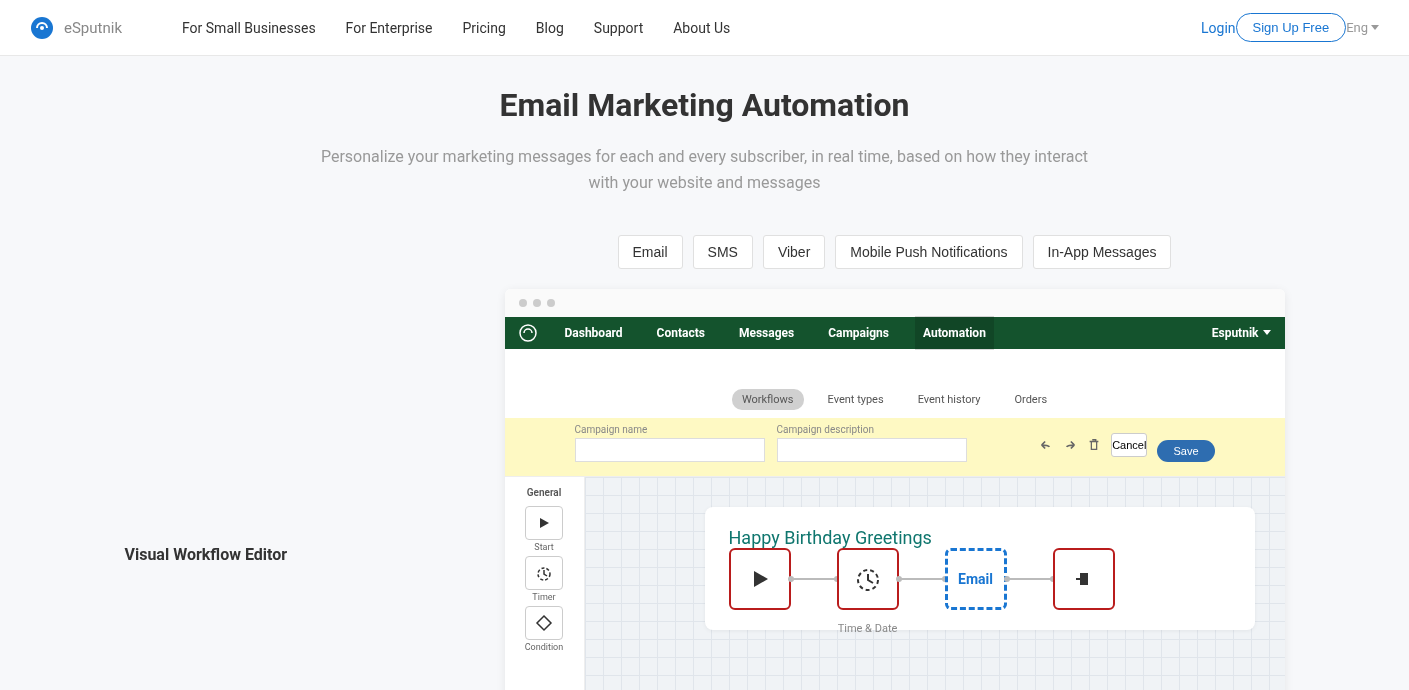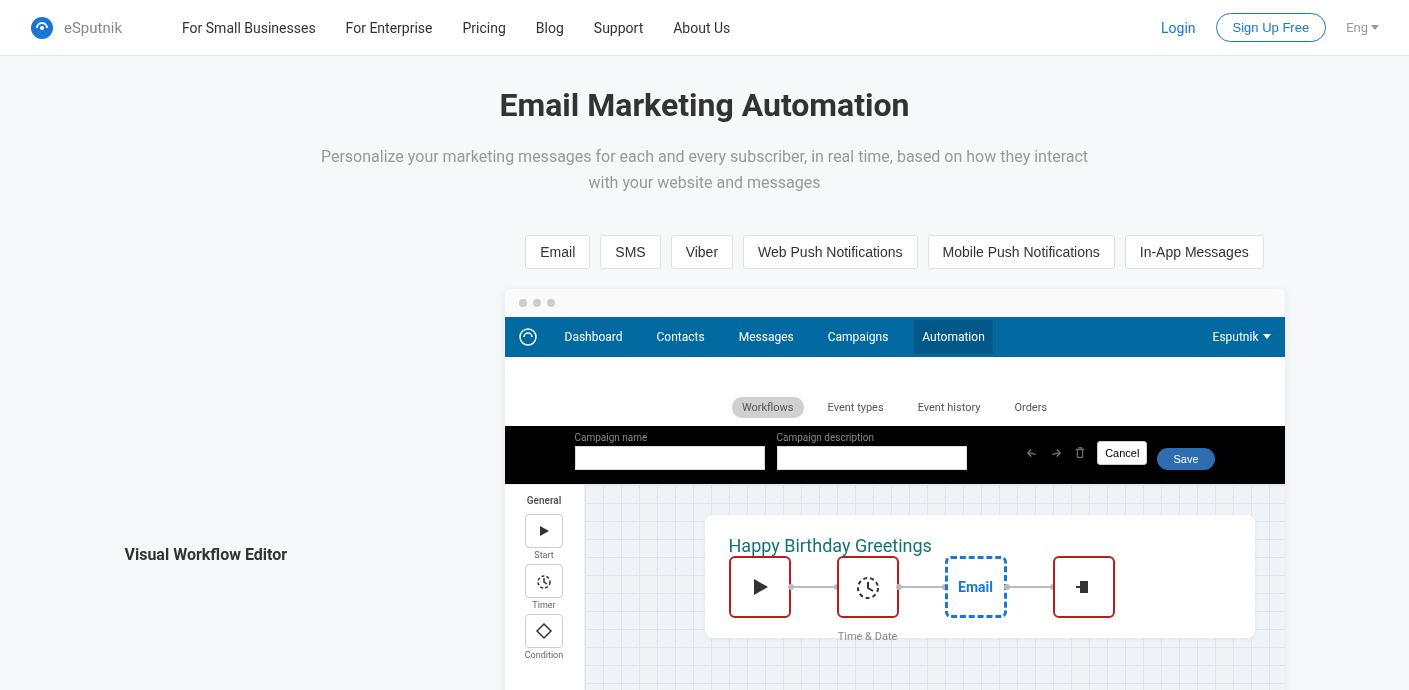--- a/index.html
+++ b/index.html
@@ -5,21 +5,21 @@
 * { margin: 0; padding: 0; box-sizing: border-box; }
 body { font-family: -apple-system, BlinkMacSystemFont, 'Segoe UI', Roboto, sans-serif; background: #f7f8fa; color: #333; width: 1409px; }
 
 
 .header { background: #fff; border-bottom: 1px solid #e8e8e8; height: 56px; display: flex; align-items: center; padding: 0 30px; }
 .logo-wrap { display: flex; align-items: center; gap: 10px; margin-right: 60px; }
 .logo-icon { width: 24px; height: 24px; }
 .logo-text { color: #888; font-size: 15px; }
 .nav { display: flex; gap: 30px; flex: 1; }
 .nav a { color: #333; font-size: 14px; text-decoration: none; cursor: pointer; }
-.header-right { display: flex; align-items: center; gap: 20px; }
+.header-right { display: flex; align-items: center; }
 .login-link { color: #1976d2; font-size: 14px; text-decoration: none; cursor: pointer; }
 .signup-btn { border: 1px solid #1976d2; color: #1976d2; background: #fff; padding: 6px 16px; border-radius: 16px; font-size: 13px; cursor: pointer; }
 .lang { color: #999; font-size: 13px; display: flex; align-items: center; gap: 3px; cursor: pointer; }
 
 
 .main { max-width: 1160px; margin: 0 auto; padding-top: 30px; }
 .hero-title { text-align: center; font-size: 32px; font-weight: 700; color: #333; margin-bottom: 20px; }
 .hero-sub { text-align: center; color: #999; font-size: 16px; max-width: 780px; margin: 0 auto 40px; line-height: 1.6; }
 
 .content-row { display: flex; gap: 40px; margin-top: 20px; }
@@ -30,39 +30,39 @@
 .pill { background: #fff; border: 1px solid #e0e0e0; padding: 8px 14px; border-radius: 3px; font-size: 14px; color: #333; cursor: pointer; }
 
 .section-title { font-size: 16px; font-weight: 700; color: #333; margin-bottom: 18px; }
 .section-desc { color: #888; font-size: 14px; line-height: 1.7; }
 
 
 .browser { background: #fff; border-radius: 6px; box-shadow: 0 2px 10px rgba(0,0,0,0.08); overflow: hidden; }
 .browser-dots { display: flex; gap: 6px; padding: 10px 14px; background: #fafafa; }
 .dot { width: 8px; height: 8px; border-radius: 50%; background: #ccc; }
 
-.app-header { background: #0369a1; color: #fff; display: flex; align-items: center; padding: 0 14px; height: 40px; font-size: 12px; }
+.app-header { background: #14532d; color: #fff; display: flex; align-items: center; padding: 0 14px; height: 32px; font-size: 12px; font-weight: bold; }
 .app-logo { width: 18px; height: 18px; margin-right: 20px; }
 .app-nav { display: flex; gap: 18px; flex: 1; }
 .app-nav-item { padding: 10px 8px; cursor: pointer; }
 .app-nav-item.active { background: rgba(0,0,0,0.15); }
 .app-user { display: flex; align-items: center; gap: 4px; font-size: 12px; }
 
 .sub-nav { background: #fff; padding: 8px 0; display: flex; justify-content: center; gap: 14px; font-size: 11px; }
 .sub-nav-item { padding: 4px 10px; border-radius: 10px; cursor: pointer; color: #555; margin-top: 32px; }
 .sub-nav-item.active { background: #d0d0d0; }
 
-.toolbar { background: #000000; padding: 6px 70px 14px; display: flex; gap: 12px; align-items: flex-end; border-bottom: 1px solid #eee; justify-content: space-between; }
+.toolbar { background: #fef9c3; padding: 6px 70px 14px; display: flex; gap: 12px; align-items: flex-end; border-bottom: 1px solid #eee; justify-content: space-between; }
 .field-group { display: flex; flex-direction: column; gap: 3px; }
 .field-label { font-size: 10px; color: #888; }
 .field-input { border: 1px solid #ddd; height: 24px; width: 190px; padding: 0 6px; font-size: 11px; }
 .toolbar-spacer { flex: 1; }
 .toolbar-icons { display: flex; gap: 10px; align-items: center; }
 .tb-icon { width: 14px; height: 14px; cursor: pointer; color: #666; }
-.btn-cancel { border: 1px solid #ccc; background: #fff; padding: 5px 7px; font-size: 11px; border-radius: 3px; cursor: pointer; }
+.btn-cancel { border: 1px solid #ccc; background: #fff; padding: 5px 0; font-size: 11px; border-radius: 3px; cursor: pointer; }
 .btn-save { background: #2e6db0; color: #fff; border: none; padding: 5px 16px; font-size: 11px; border-radius: 11px; cursor: pointer; margin-top: 12px; }
 
 .canvas-area { display: flex; background: #f0f3f6; height: 260px; }
 .palette { width: 80px; background: #fff; border-right: 1px solid #eee; padding: 10px 8px; display: flex; flex-direction: column; align-items: center; gap: 4px; }
 .palette-group-label { font-size: 10px; color: #555; margin-bottom: 4px; font-weight: 600; }
 .palette-item { display: flex; flex-direction: column; align-items: center; gap: 2px; cursor: pointer; }
 .palette-box { width: 38px; height: 34px; border: 1px solid #ccc; border-radius: 4px; display: flex; align-items: center; justify-content: center; background: #fff; }
 .palette-label { font-size: 9px; color: #666; }
 
 .canvas { flex: 1; position: relative; background-image: linear-gradient(#e0e5eb 1px, transparent 1px), linear-gradient(90deg, #e0e5eb 1px, transparent 1px); background-size: 18px 18px; padding: 30px; }
@@ -119,21 +119,20 @@
   <div class="content-row">
     <div class="left-col">
       <h2 class="section-title">Visual Workflow Editor</h2>
     </div>
 
     <div class="right-col">
       <div class="pills">
         <button class="pill">Email</button>
         <button class="pill">SMS</button>
         <button class="pill">Viber</button>
-        <button class="pill">Web Push Notifications</button>
         <button class="pill">Mobile Push Notifications</button>
         <button class="pill">In-App Messages</button>
       </div>
 
       <div class="browser">
         <div class="browser-dots">
           <div class="dot"></div>
           <div class="dot"></div>
           <div class="dot"></div>
         </div>

